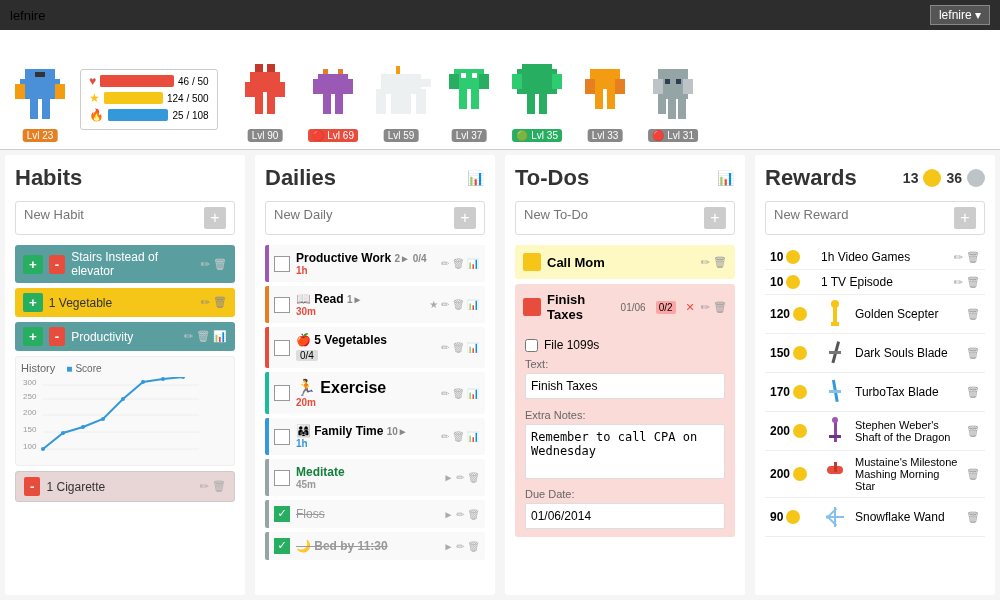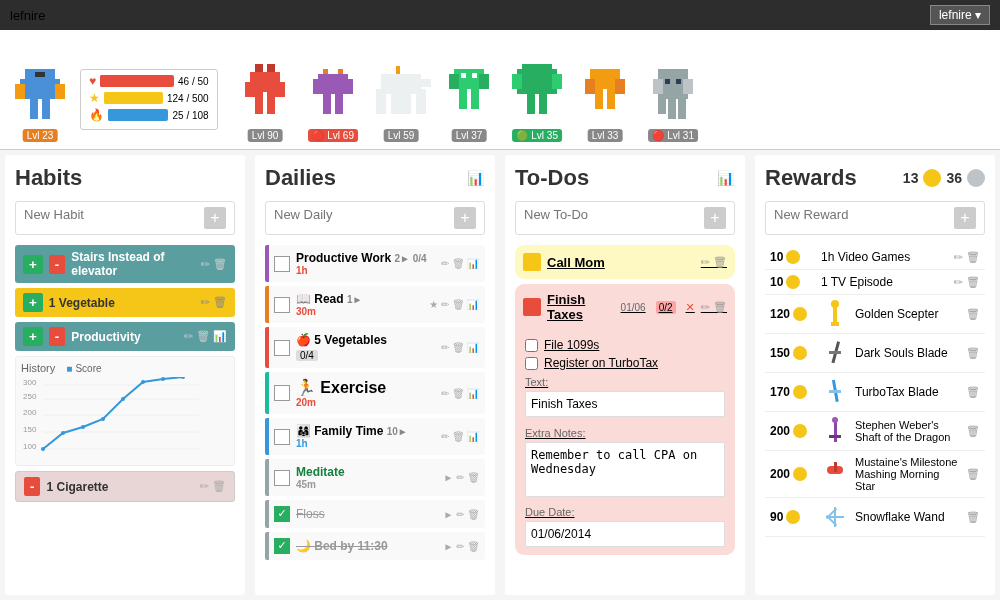--- a/index.html
+++ b/index.html
@@ -38,42 +38,42 @@
 
     .new-item-row { display: flex; align-items: flex-start; border: 1px solid #ddd; border-radius: 3px; padding: 5px 8px; margin-bottom: 10px; }
     .new-item-row input { border: none; outline: none; flex: 1; font-size: 13px; color: #999; }
     .add-btn { background: #ccc; border: none; border-radius: 2px; width: 22px; height: 22px; cursor: pointer; font-size: 16px; color: #fff; display: flex; align-items: center; justify-content: center; }
 
     
     .habit-item { border-radius: 3px; margin-bottom: 5px; padding: 5px 8px; display: flex; align-items: center; gap: 6px; }
     .habit-teal { background: #5b9ea0; }
     .habit-btn-plus { background: #27ae60; color: #fff; border: none; border-radius: 2px; padding: 2px 6px; cursor: pointer; font-weight: bold; }
     .habit-btn-minus { background: #e74c3c; color: #fff; border: none; border-radius: 2px; padding: 2px 6px; cursor: pointer; font-weight: bold; }
-    .habit-label { flex: 1; color: #fff; font-weight: bold; font-size: 12px; }
+    .habit-label { flex: 1; color: #fff; font-weight: normal; font-size: 12px; }
     .habit-label.dark { color: #333; }
     .habit-icons { color: #888; font-size: 11px; }
 
     .history-chart { margin: 5px 0; background: #f9f9f9; border: 1px solid #eee; border-radius: 3px; padding: 5px; }
     .chart-title { font-size: 11px; color: #666; margin-bottom: 3px; }
 
     
     .daily-item { display: flex; align-items: center; gap: 6px; padding: 6px 5px; border-left: 4px solid #ccc; margin-bottom: 4px; border-radius: 2px; background: #f9f9f9; }
     .daily-item.purple { border-left-color: #9b59b6; }
     .daily-item.orange { border-left-color: #e67e22; }
     .daily-item.red { border-left-color: #e74c3c; }
     .daily-item.teal { border-left-color: #1abc9c; }
     .daily-item.blue { border-left-color: #3498db; }
     .daily-item.gray { border-left-color: #95a5a6; }
     .daily-checkbox { width: 16px; height: 16px; border: 1px solid #999; background: #fff; display: inline-block; flex-shrink: 0; }
     .daily-checkbox.checked { background: #27ae60; border-color: #27ae60; color: #fff; text-align: center; font-size: 11px; }
     .daily-time { font-size: 10px; color: #e74c3c; font-weight: bold; }
     .daily-time.blue { color: #3498db; }
 
     
-    .todo-item { margin-bottom: 5px; border-radius: 9px; overflow: hidden; text-decoration: underline; }
+    .todo-item { margin-bottom: 5px; border-radius: 3px; overflow: hidden; }
     .todo-row { display: flex; align-items: center; gap: 6px; padding: 8px; }
     .todo-yellow { background: #fef9c3; }
     .todo-red { background: #fadbd8; }
     .todo-checkbox { width: 18px; height: 18px; border: 2px solid #f5c518; background: #f5c518; border-radius: 2px; flex-shrink: 0; }
     .todo-checkbox.red { border-color: #e74c3c; background: #e74c3c; }
     .todo-label { flex: 1; font-size: 13px; font-weight: bold; }
     .todo-icons { font-size: 11px; color: #999; }
     .todo-expanded { background: #fadbd8; padding: 8px 10px; }
     .todo-subtask { display: flex; align-items: center; gap: 6px; margin-bottom: 4px; font-size: 12px; }
     .todo-subtask input[type=checkbox] { margin: 0; }
@@ -425,24 +425,20 @@
         <span style="font-size:10px; background:#fca5a5; border-radius:2px; padding:1px 3px;">0/2</span>
         <span style="font-size:11px; color:#e74c3c; margin-left:4px;">✕</span>
         <span class="todo-icons">✏ 🗑</span>
       </div>
 
       <div class="todo-expanded">
         <div class="todo-subtask">
           <input type="checkbox" style="">
           <span>File 1099s</span>
         </div>
-        <div class="todo-subtask">
-          <input type="checkbox" style="">
-          <span>Register on TurboTax</span>
-        </div>
         <div class="todo-field-label">Text:</div>
         <input type="text" class="todo-text-input" value="Finish Taxes" style="">
         <div class="todo-field-label">Extra Notes:</div>
         <textarea class="todo-textarea" style="">Remember to call CPA on Wednesday</textarea>
         <div class="todo-field-label">Due Date:</div>
         <input type="text" class="todo-date-input" value="01/06/2014" style="">
       </div>
     </div>
   </div>
 

